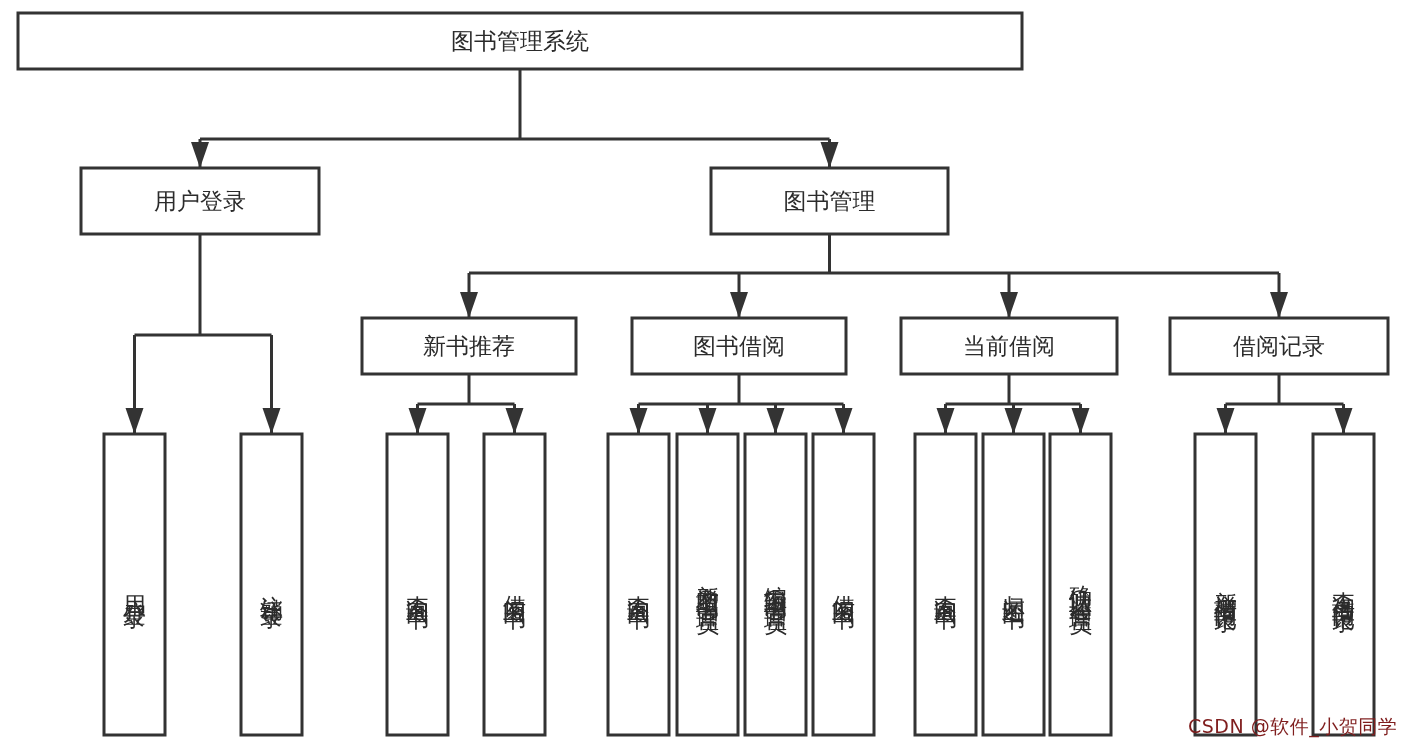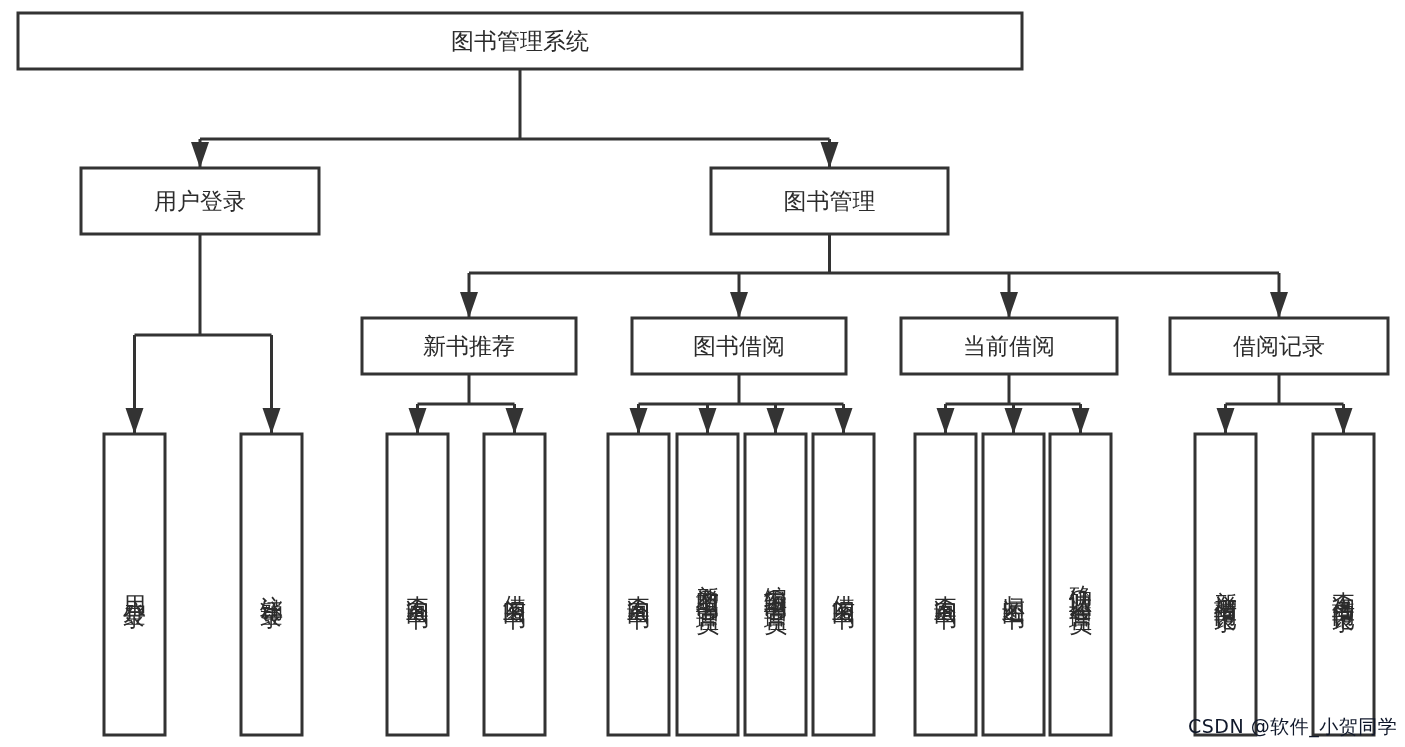--- a/index.html
+++ b/index.html
@@ -63,21 +63,21 @@
     white-space: nowrap;
     pointer-events: none;
     user-select: none;
   }
   .watermark {
     position: absolute;
     left: 1188px;
     top: 714px;
     font-family: "DejaVu Sans", "Liberation Sans", sans-serif;
     font-size: 19px;
-    color: #0f172a;
+    color: #7f1d1d;
     white-space: nowrap;
     letter-spacing: 0.5px;
   }
 </style>
 </head>
 <body>
 
 <div id="diagram-root">
 
   <svg class="diagram-canvas" viewBox="0 0 1405 747">

